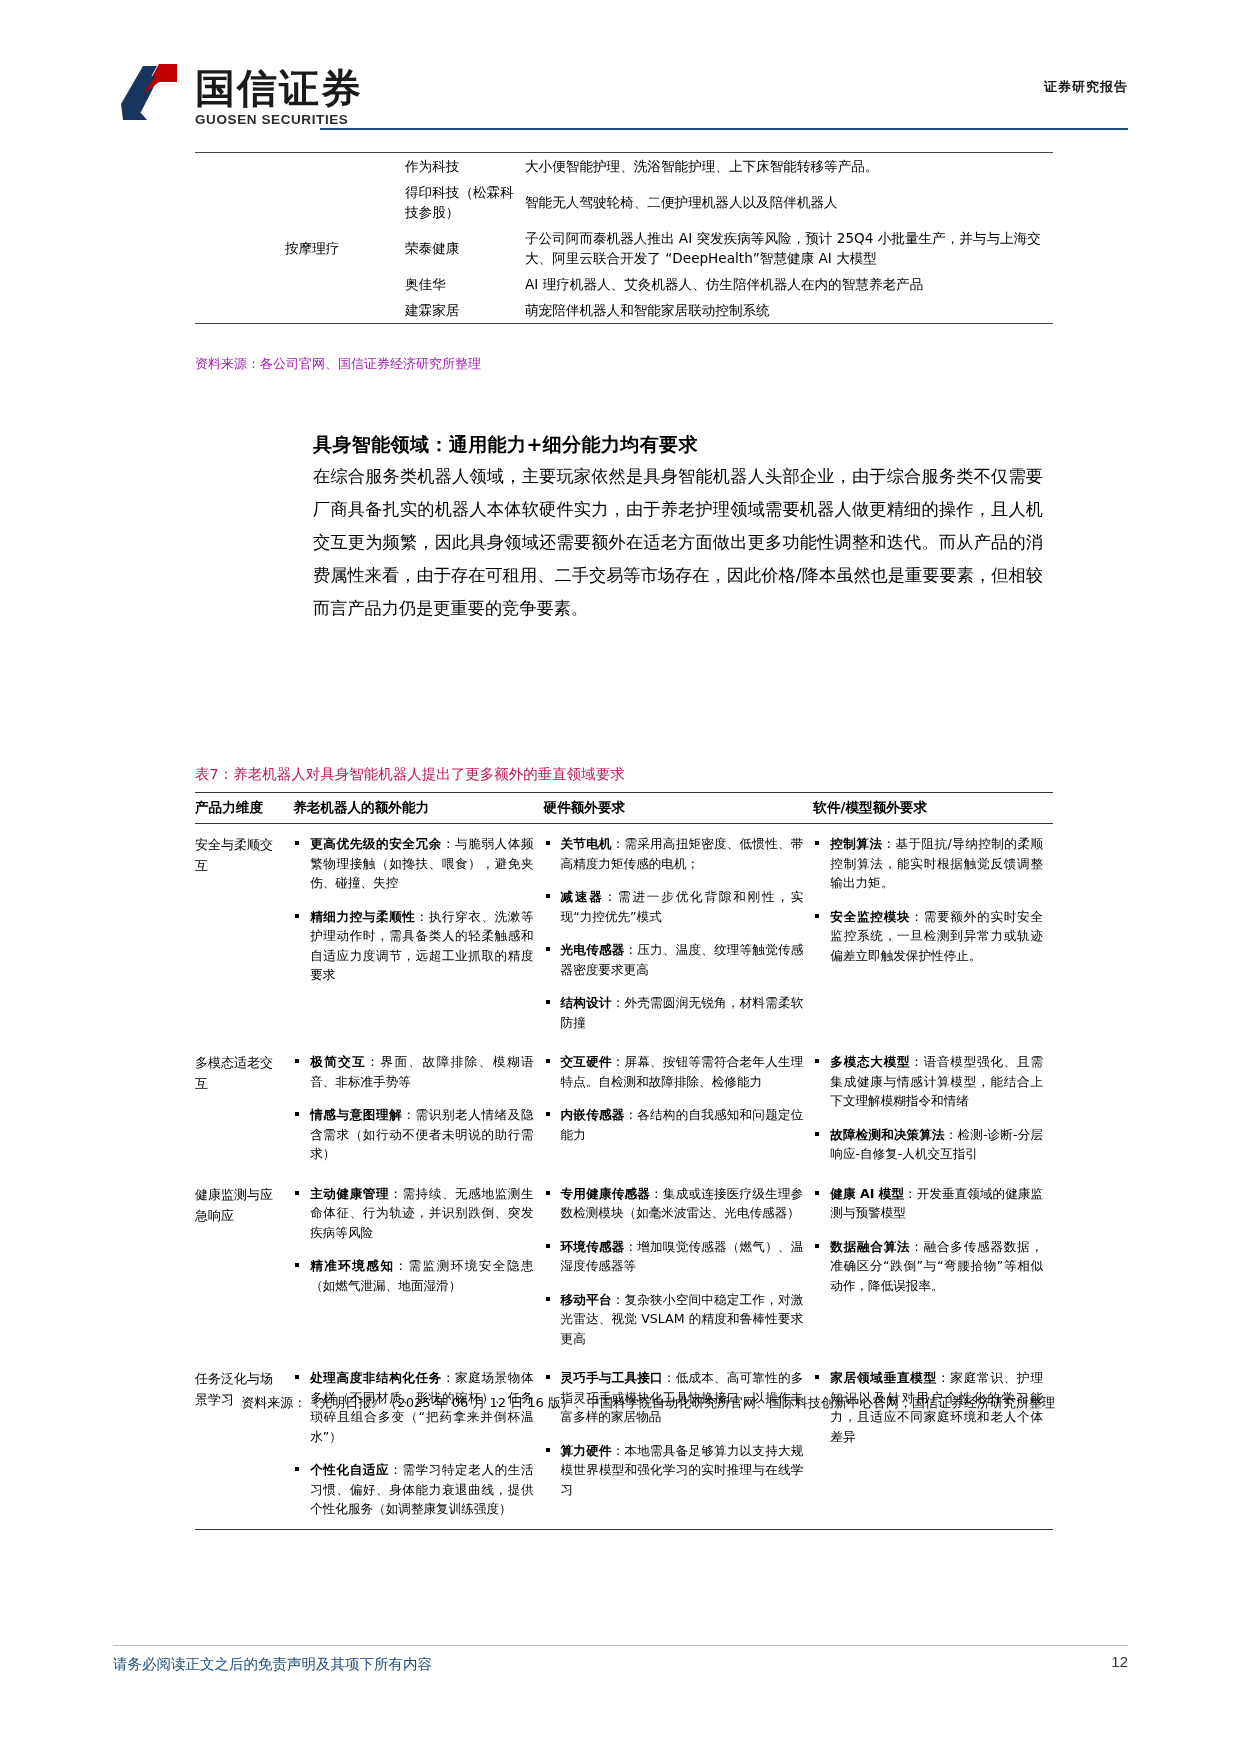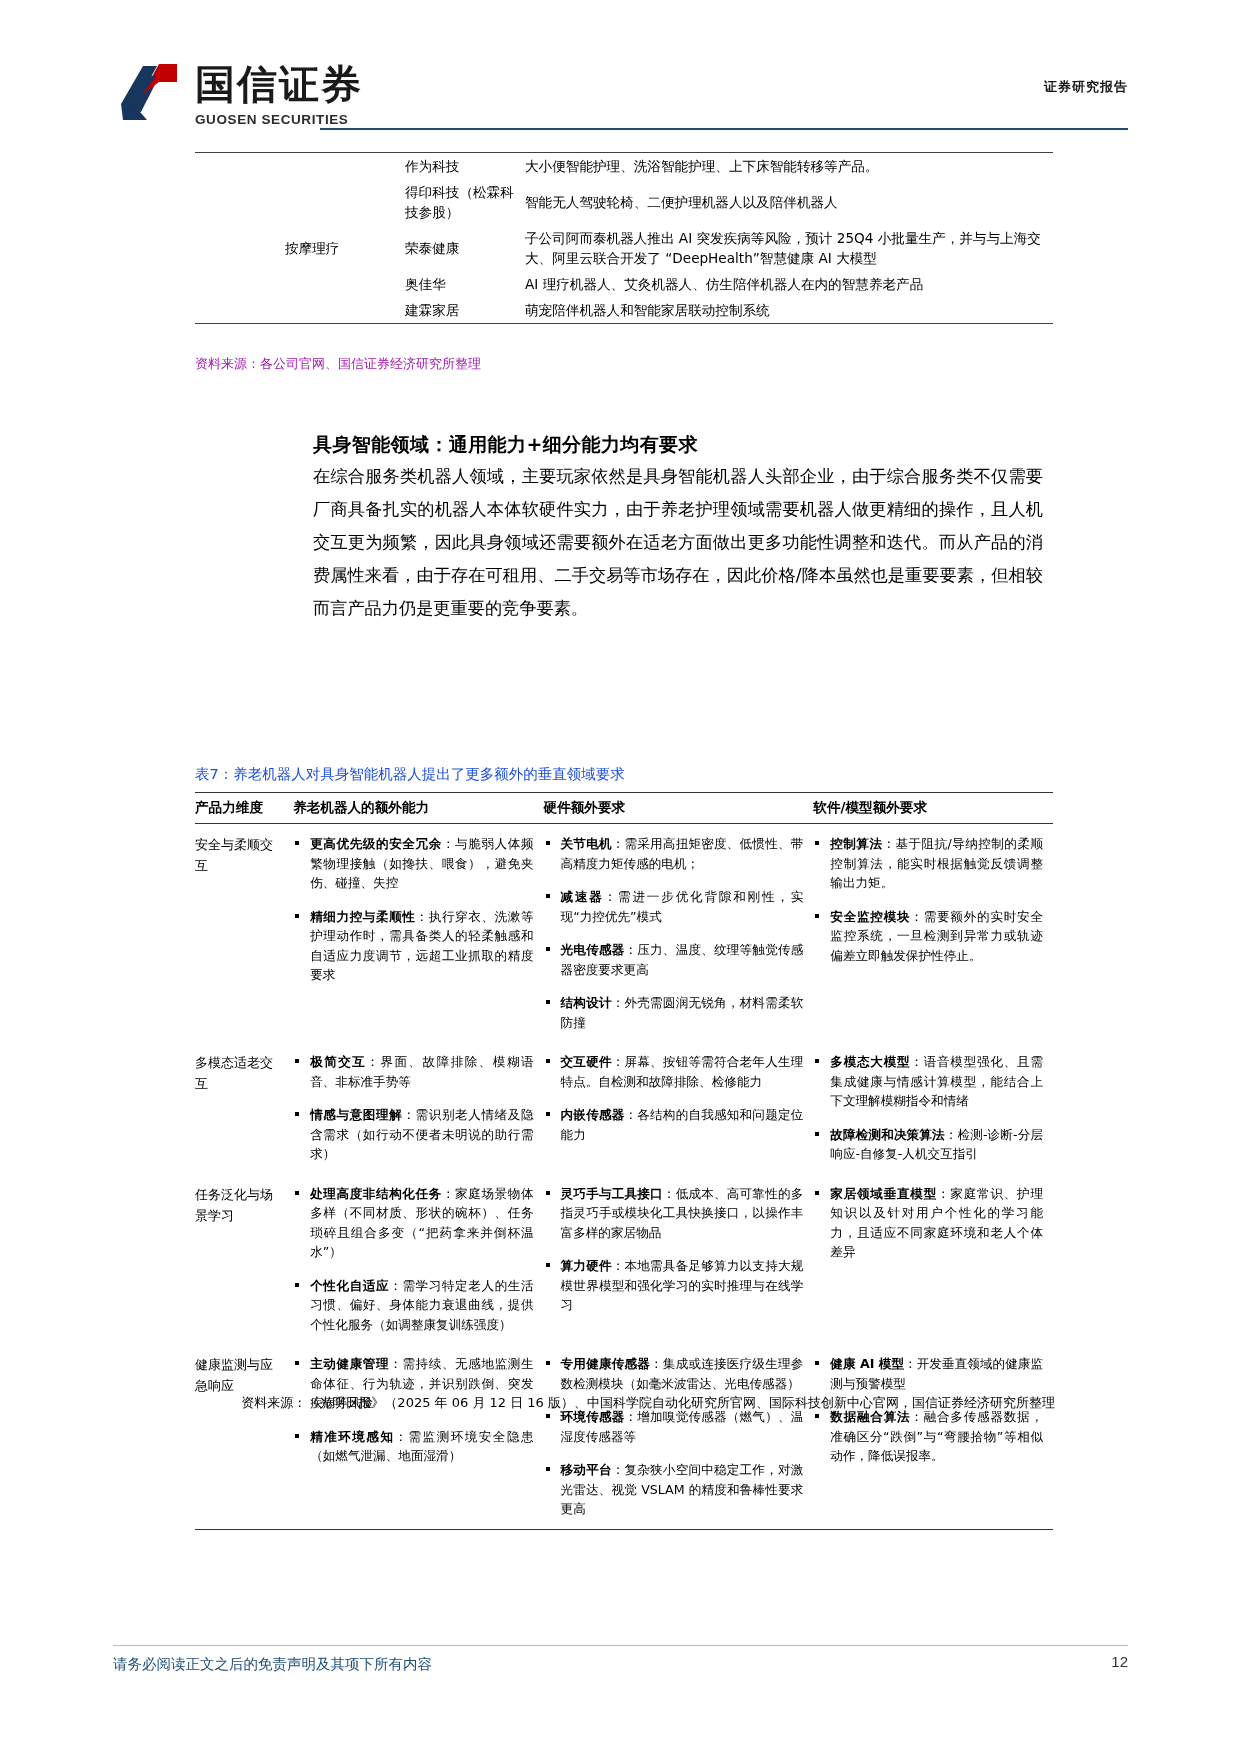--- a/index.html
+++ b/index.html
@@ -18,21 +18,21 @@
   .header{
     position:absolute;left:0;top:0;width:1241px;height:140px;
   }
   .logo-wrap{
     position:absolute;left:113px;top:60px;display:flex;align-items:center;
   }
   .logo-mark{width:72px;height:72px;position:relative;flex:none;}
   .logo-text{margin-left:10px;}
   .logo-cn{
     font-size:40px;font-weight:bold;letter-spacing:2px;color:#1a1a1a;
-    line-height:44px;font-family:Liberation Mono, monospace;
+    line-height:44px;font-family:Liberation Sans, sans-serif;
   }
   .logo-en{
     font-size:13.5px;font-weight:bold;letter-spacing:.6px;color:#2b2b2b;
     margin-top:2px;font-family:"Liberation Sans",sans-serif;
   }
   .header-right{
     position:absolute;right:113px;top:78px;
     font-size:13px;font-weight:bold;color:#1a1a1a;letter-spacing:1px;
     font-family:"DejaVu Sans",sans-serif;
   }
@@ -67,21 +67,21 @@
   .t1 .c-comp{width:120px;}
   .t1 .c-desc{}
   .src-note{
     position:absolute;left:195px;top:355px;
     font-size:13px;color:#a21caf;font-family:"DejaVu Sans",sans-serif;
   }
 
   
   .t2-cap{
     position:absolute;left:195px;top:765px;
-    font-size:14.5px;color:#1d4ed8;font-family:"DejaVu Sans",sans-serif;
+    font-size:14.5px;color:#be185d;font-family:"DejaVu Sans",sans-serif;
   }
   .t2{
     position:absolute;left:195px;top:792px;width:858px;
     border-collapse:collapse;
   }
   .t2 thead th{
     font-size:13.6px;font-weight:bold;text-align:left;
     padding:6px 0 6px 0;border-top:1.4px solid #333;border-bottom:1.4px solid #333;
     font-family:"DejaVu Sans",sans-serif;
   }
@@ -236,61 +236,61 @@
           </td>
           <td class="col-sw">
             <ul class="bl">
               <li><b>多模态大模型</b><span>：语音模型强化、且需集成健康与情感计算模型，能结合上下文理解模糊指令和情绪</span></li>
               <li><b>故障检测和决策算法</b><span>：检测-诊断-分层响应-自修复-人机交互指引</span></li>
             </ul>
           </td>
         </tr>
         <tr>
           <td class="col-dim">
-            <div class="dim-label">任务泛化与场景学习</div>
+            <div class="dim-label">健康监测与应急响应</div>
           </td>
           <td class="col-ability">
             <ul class="bl">
-              <li><b>处理高度非结构化任务</b><span>：家庭场景物体多样（不同材质、形状的碗杯）、任务琐碎且组合多变（“把药拿来并倒杯温水”）</span></li>
-              <li><b>个性化自适应</b><span>：需学习特定老人的生活习惯、偏好、身体能力衰退曲线，提供个性化服务（如调整康复训练强度）</span></li>
+              <li><b>主动健康管理</b><span>：需持续、无感地监测生命体征、行为轨迹，并识别跌倒、突发疾病等风险</span></li>
+              <li><b>精准环境感知</b><span>：需监测环境安全隐患（如燃气泄漏、地面湿滑）</span></li>
             </ul>
           </td>
           <td class="col-hw">
             <ul class="bl">
-              <li><b>灵巧手与工具接口</b><span>：低成本、高可靠性的多指灵巧手或模块化工具快换接口，以操作丰富多样的家居物品</span></li>
-              <li><b>算力硬件</b><span>：本地需具备足够算力以支持大规模世界模型和强化学习的实时推理与在线学习</span></li>
+              <li><b>专用健康传感器</b><span>：集成或连接医疗级生理参数检测模块（如毫米波雷达、光电传感器）</span></li>
+              <li><b>环境传感器</b><span>：增加嗅觉传感器（燃气）、温湿度传感器等</span></li>
+              <li><b>移动平台</b><span>：复杂狭小空间中稳定工作，对激光雷达、视觉 VSLAM 的精度和鲁棒性要求更高</span></li>
             </ul>
           </td>
           <td class="col-sw">
             <ul class="bl">
-              <li><b>家居领域垂直模型</b><span>：家庭常识、护理知识以及针对用户个性化的学习能力，且适应不同家庭环境和老人个体差异</span></li>
+              <li><b>健康 AI 模型</b><span>：开发垂直领域的健康监测与预警模型</span></li>
+              <li><b>数据融合算法</b><span>：融合多传感器数据，准确区分“跌倒”与“弯腰拾物”等相似动作，降低误报率。</span></li>
             </ul>
           </td>
         </tr>
         <tr>
           <td class="col-dim">
-            <div class="dim-label">健康监测与应急响应</div>
+            <div class="dim-label">任务泛化与场景学习</div>
           </td>
           <td class="col-ability">
             <ul class="bl">
-              <li><b>主动健康管理</b><span>：需持续、无感地监测生命体征、行为轨迹，并识别跌倒、突发疾病等风险</span></li>
-              <li><b>精准环境感知</b><span>：需监测环境安全隐患（如燃气泄漏、地面湿滑）</span></li>
+              <li><b>处理高度非结构化任务</b><span>：家庭场景物体多样（不同材质、形状的碗杯）、任务琐碎且组合多变（“把药拿来并倒杯温水”）</span></li>
+              <li><b>个性化自适应</b><span>：需学习特定老人的生活习惯、偏好、身体能力衰退曲线，提供个性化服务（如调整康复训练强度）</span></li>
             </ul>
           </td>
           <td class="col-hw">
             <ul class="bl">
-              <li><b>专用健康传感器</b><span>：集成或连接医疗级生理参数检测模块（如毫米波雷达、光电传感器）</span></li>
-              <li><b>环境传感器</b><span>：增加嗅觉传感器（燃气）、温湿度传感器等</span></li>
-              <li><b>移动平台</b><span>：复杂狭小空间中稳定工作，对激光雷达、视觉 VSLAM 的精度和鲁棒性要求更高</span></li>
+              <li><b>灵巧手与工具接口</b><span>：低成本、高可靠性的多指灵巧手或模块化工具快换接口，以操作丰富多样的家居物品</span></li>
+              <li><b>算力硬件</b><span>：本地需具备足够算力以支持大规模世界模型和强化学习的实时推理与在线学习</span></li>
             </ul>
           </td>
           <td class="col-sw">
             <ul class="bl">
-              <li><b>健康 AI 模型</b><span>：开发垂直领域的健康监测与预警模型</span></li>
-              <li><b>数据融合算法</b><span>：融合多传感器数据，准确区分“跌倒”与“弯腰拾物”等相似动作，降低误报率。</span></li>
+              <li><b>家居领域垂直模型</b><span>：家庭常识、护理知识以及针对用户个性化的学习能力，且适应不同家庭环境和老人个体差异</span></li>
             </ul>
           </td>
         </tr>
       </tbody>
   </table>
   <div class="src-note2">资料来源：《光明日报》（2025 年 06 月 12 日 16 版）、中国科学院自动化研究所官网、国际科技创新中心官网，国信证券经济研究所整理</div>
 
   <div class="footer-rule"></div>
   <div class="footer-left">请务必阅读正文之后的免责声明及其项下所有内容</div>
   <div class="footer-right">12</div>

